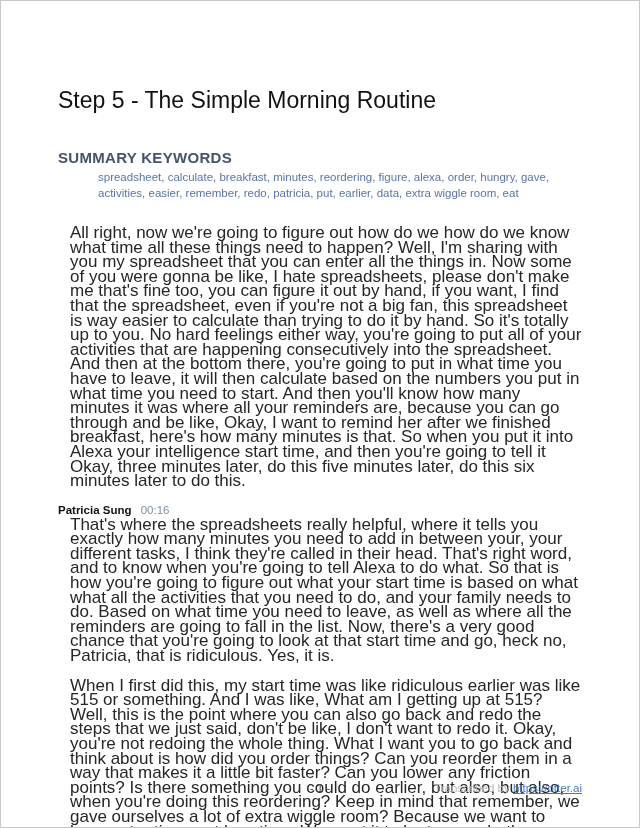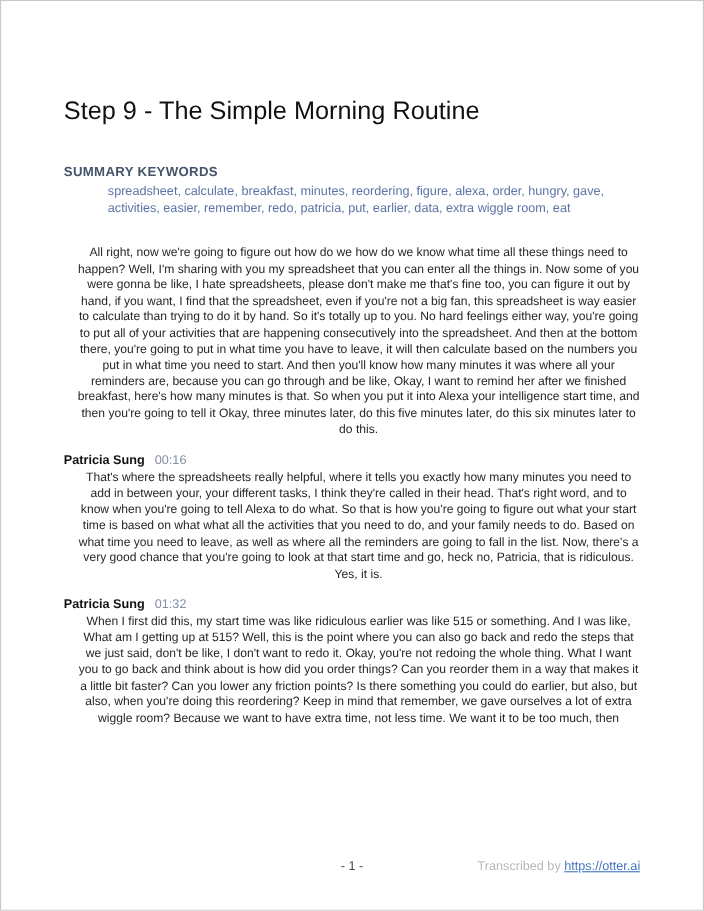--- a/index.html
+++ b/index.html
@@ -27,21 +27,21 @@
     overflow:hidden;
   }
   .doc-title{
     margin:0 0 35px 0;
     font-size:23px;
     font-weight:400;
     color:#111111;
     letter-spacing:0;
   }
   .meta-label{
-    font-size:12px;
+    font-size:15px;
     font-weight:700;
     color:var(--heading-slate);
     letter-spacing:.3px;
     margin-bottom:3px;
   }
   .meta-value{
     font-size:11.5px;
     color:var(--keyword-blue);
     line-height:16px;
     margin-bottom:25px;
@@ -54,24 +54,24 @@
   .speaker-name{
     font-weight:700;
     color:#111111;
   }
   .timestamp{
     color:var(--timestamp-blue);
     margin-left:6px;
   }
   .segment-text{
     margin:0 0 15px 12px;
-    font-size:11px;
+    font-size:17px;
     line-height:14.6px;
     color:var(--body-text);
-    text-align:center;
+    text-align:left;
   }
   .page-footer{
     position:absolute;
     left:57px; right:57px; bottom:30px;
     height:15px;
     font-size:11.5px;
     text-align:center;
   }
   .page-number{
     color:var(--pagenum-gray);
@@ -85,45 +85,41 @@
     color:var(--link-blue);
     text-decoration:underline;
     cursor:pointer;
   }
 </style>
 </head>
 <body>
 
 <div class="page">
 
-  <h1 class="doc-title">Step 9 - The Simple Morning Routine</h1>
+  <h1 class="doc-title">Step 5 - The Simple Morning Routine</h1>
 
   <div>
     <div class="meta-label">SUMMARY KEYWORDS</div>
     <div class="meta-value">spreadsheet, calculate, breakfast, minutes, reordering, figure, alexa, order, hungry, gave, activities, easier, remember, redo, patricia, put, earlier, data, extra wiggle room, eat</div>
   </div>
 
 
   <section class="segment">
     <p class="segment-text">All right, now we're going to figure out how do we how do we know what time all these things need to happen? Well, I'm sharing with you my spreadsheet that you can enter all the things in. Now some of you were gonna be like, I hate spreadsheets, please don't make me that's fine too, you can figure it out by hand, if you want, I find that the spreadsheet, even if you're not a big fan, this spreadsheet is way easier to calculate than trying to do it by hand. So it's totally up to you. No hard feelings either way, you're going to put all of your activities that are happening consecutively into the spreadsheet. And then at the bottom there, you're going to put in what time you have to leave, it will then calculate based on the numbers you put in what time you need to start. And then you'll know how many minutes it was where all your reminders are, because you can go through and be like, Okay, I want to remind her after we finished breakfast, here's how many minutes is that. So when you put it into Alexa your intelligence start time, and then you're going to tell it Okay, three minutes later, do this five minutes later, do this six minutes later to do this.</p>
   </section>
 
   <section class="segment">
     <div class="segment-header">
       <span class="speaker-name">Patricia Sung</span>
       <span class="timestamp">00:16</span>
     </div>
     <p class="segment-text">That's where the spreadsheets really helpful, where it tells you exactly how many minutes you need to add in between your, your different tasks, I think they're called in their head. That's right word, and to know when you're going to tell Alexa to do what. So that is how you're going to figure out what your start time is based on what what all the activities that you need to do, and your family needs to do. Based on what time you need to leave, as well as where all the reminders are going to fall in the list. Now, there's a very good chance that you're going to look at that start time and go, heck no, Patricia, that is ridiculous. Yes, it is.</p>
   </section>
 
   <section class="segment">
-    <div class="segment-header">
-      <span class="speaker-name">Patricia Sung</span>
-      <span class="timestamp">01:32</span>
-    </div>
     <p class="segment-text">When I first did this, my start time was like ridiculous earlier was like 515 or something. And I was like, What am I getting up at 515? Well, this is the point where you can also go back and redo the steps that we just said, don't be like, I don't want to redo it. Okay, you're not redoing the whole thing. What I want you to go back and think about is how did you order things? Can you reorder them in a way that makes it a little bit faster? Can you lower any friction points? Is there something you could do earlier, but also, but also, when you're doing this reordering? Keep in mind that remember, we gave ourselves a lot of extra wiggle room? Because we want to have extra time, not less time. We want it to be too much, then</p>
   </section>
 
   <div class="page-footer">
     <span class="page-number">- 1 -</span>
     <span class="transcribed">
       <span>Transcribed by </span><a class="transcriber-link" href="#">https://otter.ai</a>
     </span>
   </div>
 

